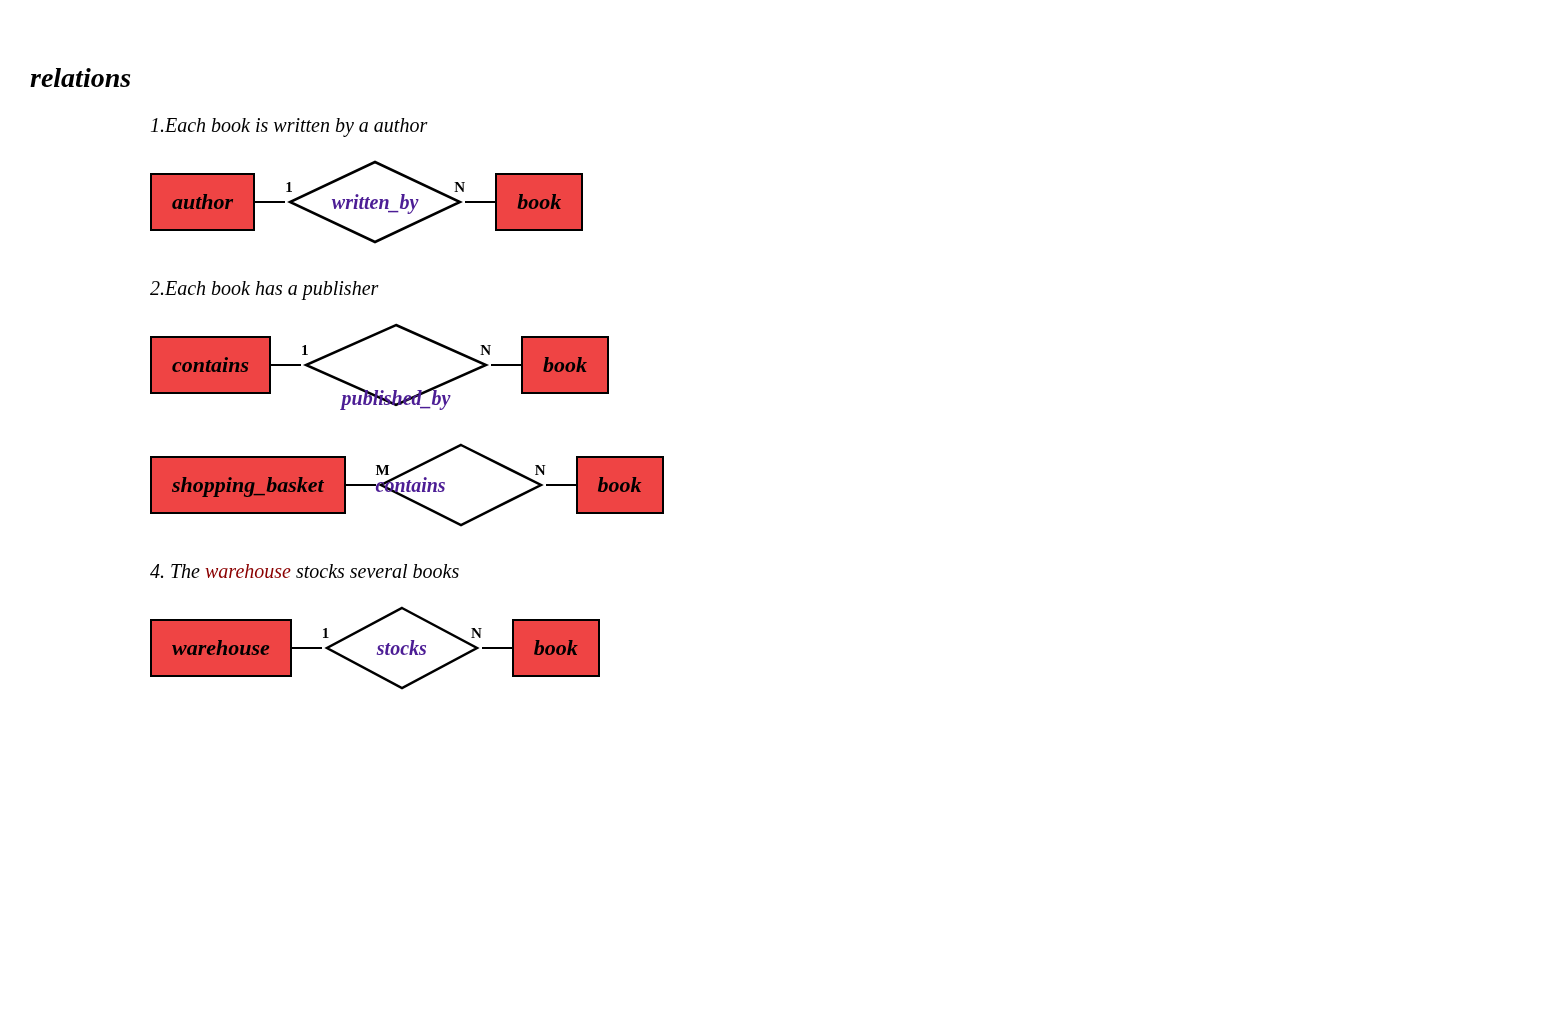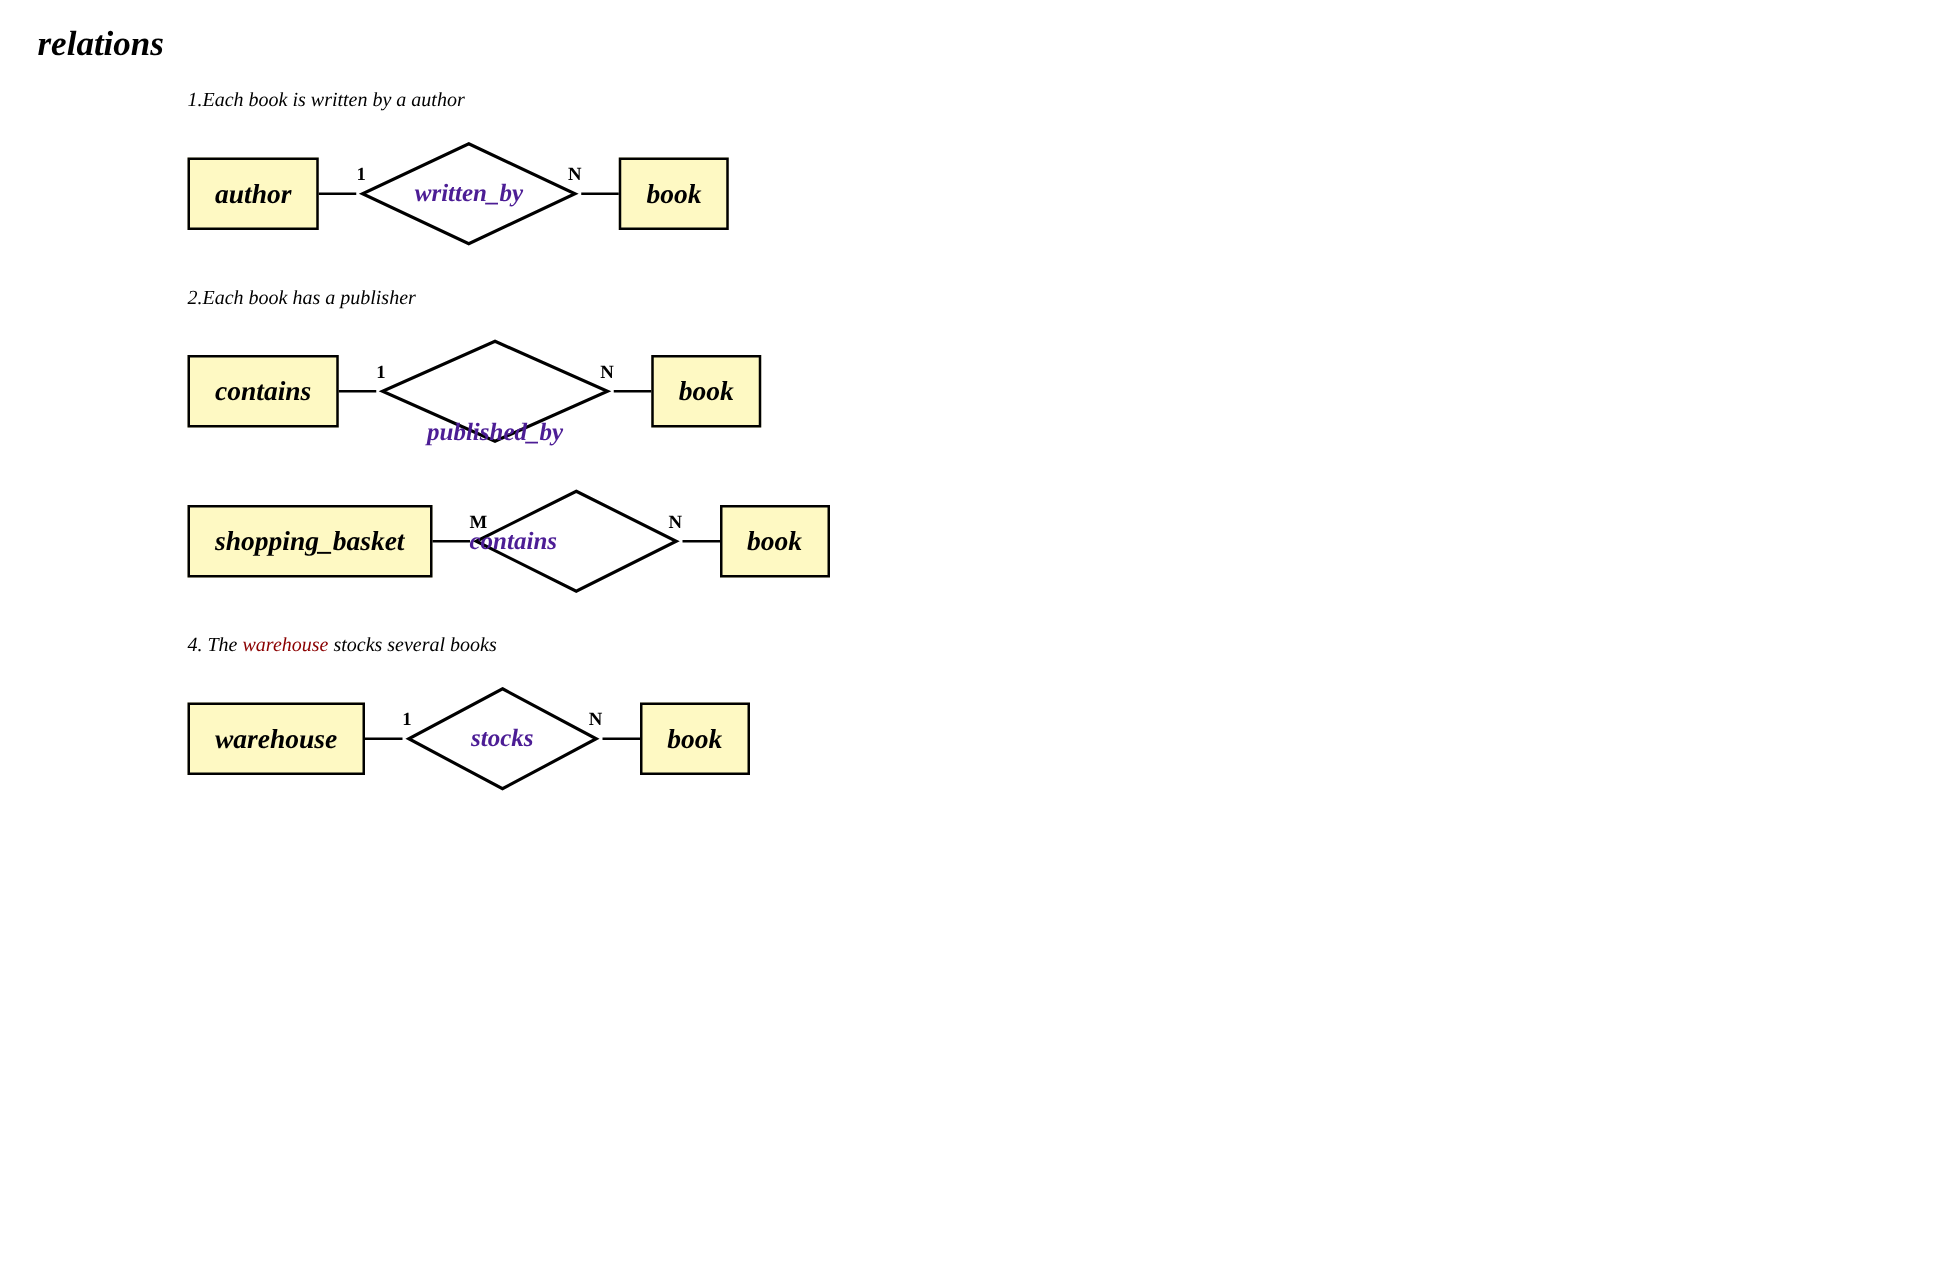--- a/index.html
+++ b/index.html
@@ -10,42 +10,43 @@
       width: 1550px;
       min-height: 1030px;
     }
 
     .page-title {
       font-style: italic;
       font-size: 28px;
       font-weight: bold;
       margin-bottom: 20px;
       color: #000;
+      margin-top: 42px;
     }
 
     .relation-group {
       margin-bottom: 30px;
     }
 
     .relation-desc {
       font-style: italic;
-      font-size: 16px;
+      font-size: 20px;
       color: #000;
       margin-bottom: 20px;
       margin-left: 120px;
     }
 
     .entity-box {
       border: 2px solid #000;
       padding: 14px 20px;
       font-style: italic;
       font-size: 22px;
       font-weight: bold;
       font-family: Georgia, serif;
-      background: #fef9c3;
+      background: #ef4444;
       white-space: nowrap;
       min-width: 80px;
       text-align: center;
     }
 
     .diamond-text {
       font-style: italic;
       font-size: 20px;
       font-weight: bold;
       font-family: Georgia, serif;

